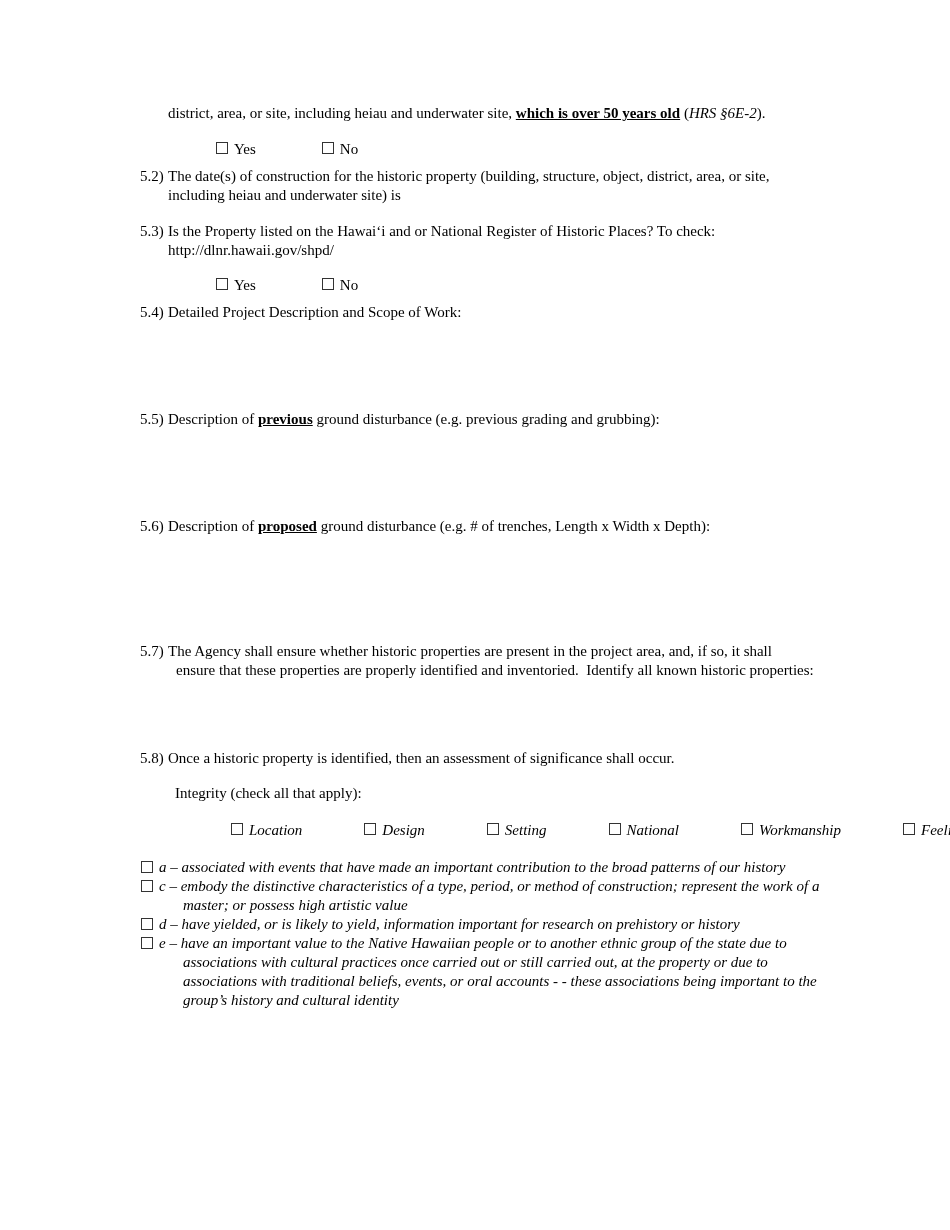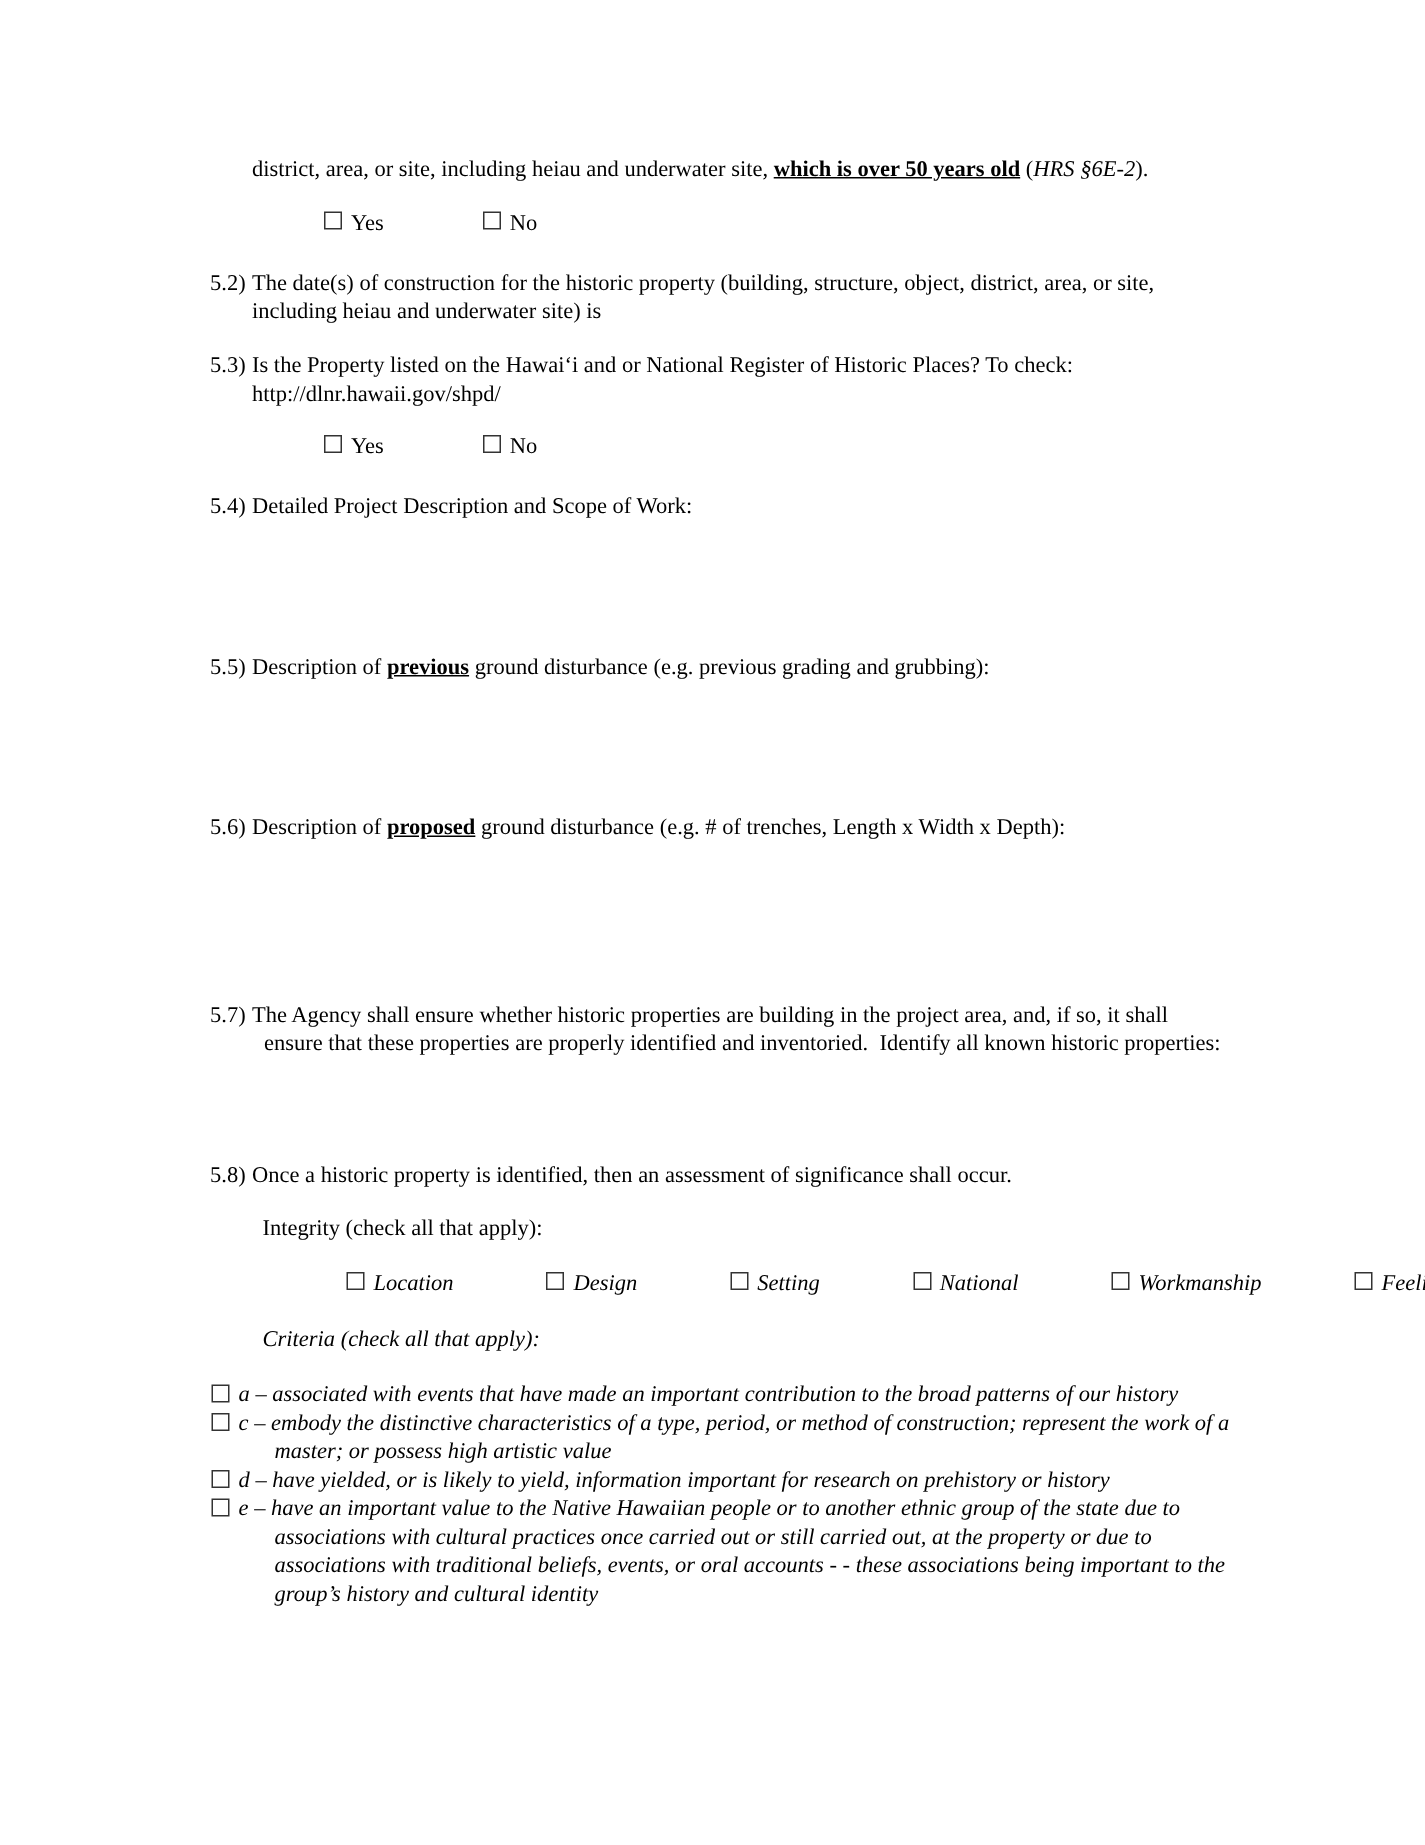--- a/index.html
+++ b/index.html
@@ -10,21 +10,21 @@
     font-size: 15px; line-height: 19px;
     overflow: hidden;
   }
   .page { padding: 104px 105px 0 140px; }
   .page span, .line { white-space: pre-wrap; }
 
   .indent { margin-left: 28px; }
   .mt16 { margin-top: 16px; }
   .mt17 { margin-top: 17px; }
   .mt18 { margin-top: 18px; font-style: italic; }
-  .mt19 { margin-top: 21px; }
+  .mt19 { margin-top: 8px; }
 
   .q { display: flex; align-items: flex-start; }
   .qnum { flex: 0 0 28px; }
   .qtext { flex: 1; }
   .ind8 { margin-left: 8px; }
 
   .bu { font-weight: bold; text-decoration: underline; }
   .it { font-style: italic; }
 
   .cb {
@@ -99,21 +99,21 @@
   <div class="q">
     <span class="qnum">5.6)</span>
     <div class="qtext"><span>Description of </span><span class="bu">proposed</span><span> ground disturbance (e.g. # of trenches, Length x Width x Depth):</span></div>
   </div>
 
   <div class="answer-space as106"></div>
 
   <div class="q">
     <span class="qnum">5.7)</span>
     <div class="qtext">
-      <div class="line">The Agency shall ensure whether historic properties are building in the project area, and, if so, it shall</div>
+      <div class="line">The Agency shall ensure whether historic properties are present in the project area, and, if so, it shall</div>
       <div class="line ind8">ensure that these properties are properly identified and inventoried.  Identify all known historic properties:</div>
     </div>
   </div>
 
   <div class="answer-space as69"></div>
 
   <div class="q">
     <span class="qnum">5.8)</span>
     <div class="qtext">Once a historic property is identified, then an assessment of significance shall occur.</div>
   </div>
@@ -123,21 +123,20 @@
   <div class="integrity-row mt18">
     <span class="opt"><span class="cb"></span><span>Location</span></span>
     <span class="opt"><span class="cb"></span><span>Design</span></span>
     <span class="opt"><span class="cb"></span><span>Setting</span></span>
     <span class="opt"><span class="cb"></span><span>National</span></span>
     <span class="opt"><span class="cb"></span><span>Workmanship</span></span>
     <span class="opt"><span class="cb"></span><span>Feeling</span></span>
     <span class="opt"><span class="cb"></span><span>Association</span></span>
   </div>
 
-  <div class="sub-label mt18">Criteria (check all that apply):</div>
 
   <div class="criteria-list mt18">
     <div class="crit"><span class="cb"></span><span>a</span><span> – </span><span>associated with events that have made an important contribution to the broad patterns of our history</span></div>
     <div class="crit"><span class="cb"></span><span>c</span><span> – </span><span>embody the distinctive characteristics of a type, period, or method of construction; represent the work of a master; or possess high artistic value</span></div>
     <div class="crit"><span class="cb"></span><span>d</span><span> – </span><span>have yielded, or is likely to yield, information important for research on prehistory or history</span></div>
     <div class="crit"><span class="cb"></span><span>e</span><span> – </span><span>have an important value to the Native Hawaiian people or to another ethnic group of the state due to associations with cultural practices once carried out or still carried out, at the property or due to associations with traditional beliefs, events, or oral accounts - - these associations being important to the group’s history and cultural identity</span></div>
   </div>
 
 </div>
 

